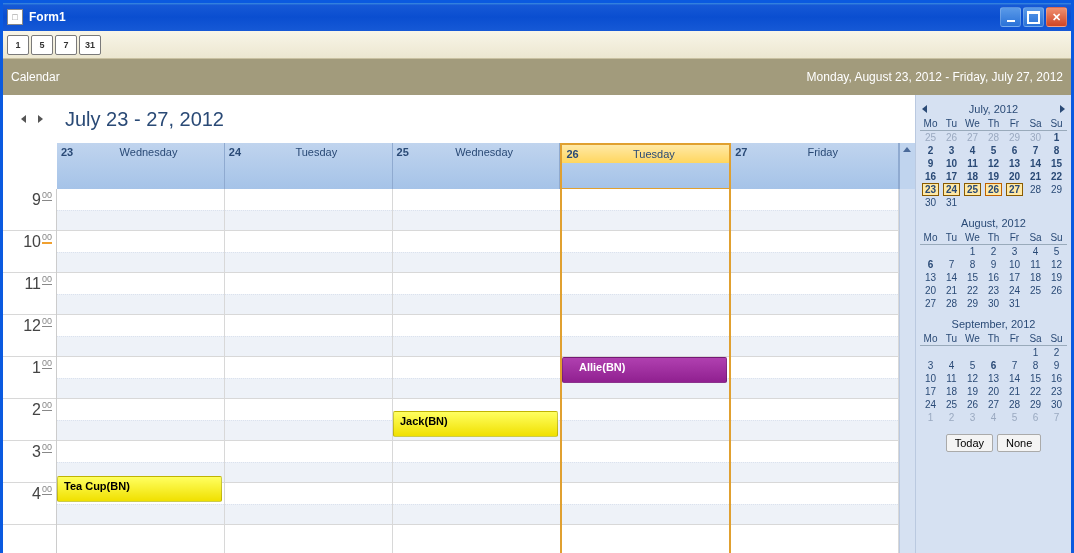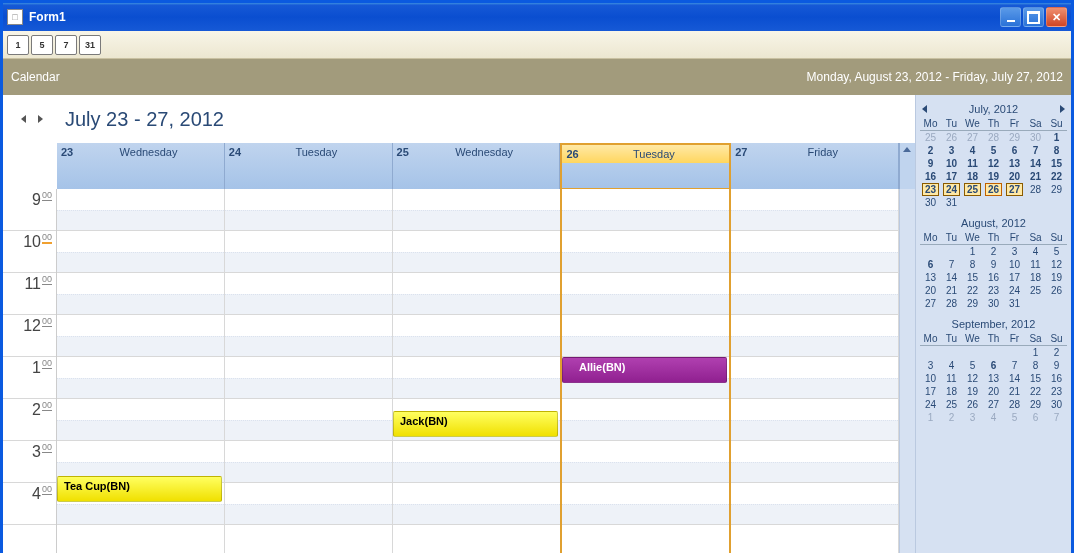--- a/index.html
+++ b/index.html
@@ -642,15 +642,16 @@
                 <td class="other">2</td>
                 <td class="other">3</td>
                 <td class="other">4</td>
                 <td class="other">5</td>
                 <td class="other">6</td>
                 <td class="other">7</td>
               </tr>
             </tbody>
           </table>
         </div>
+        <div class="dp-buttons"><button>Today</button><button>None</button></div>
       </div>
   </div>
 </div>
 
 </body></html>

